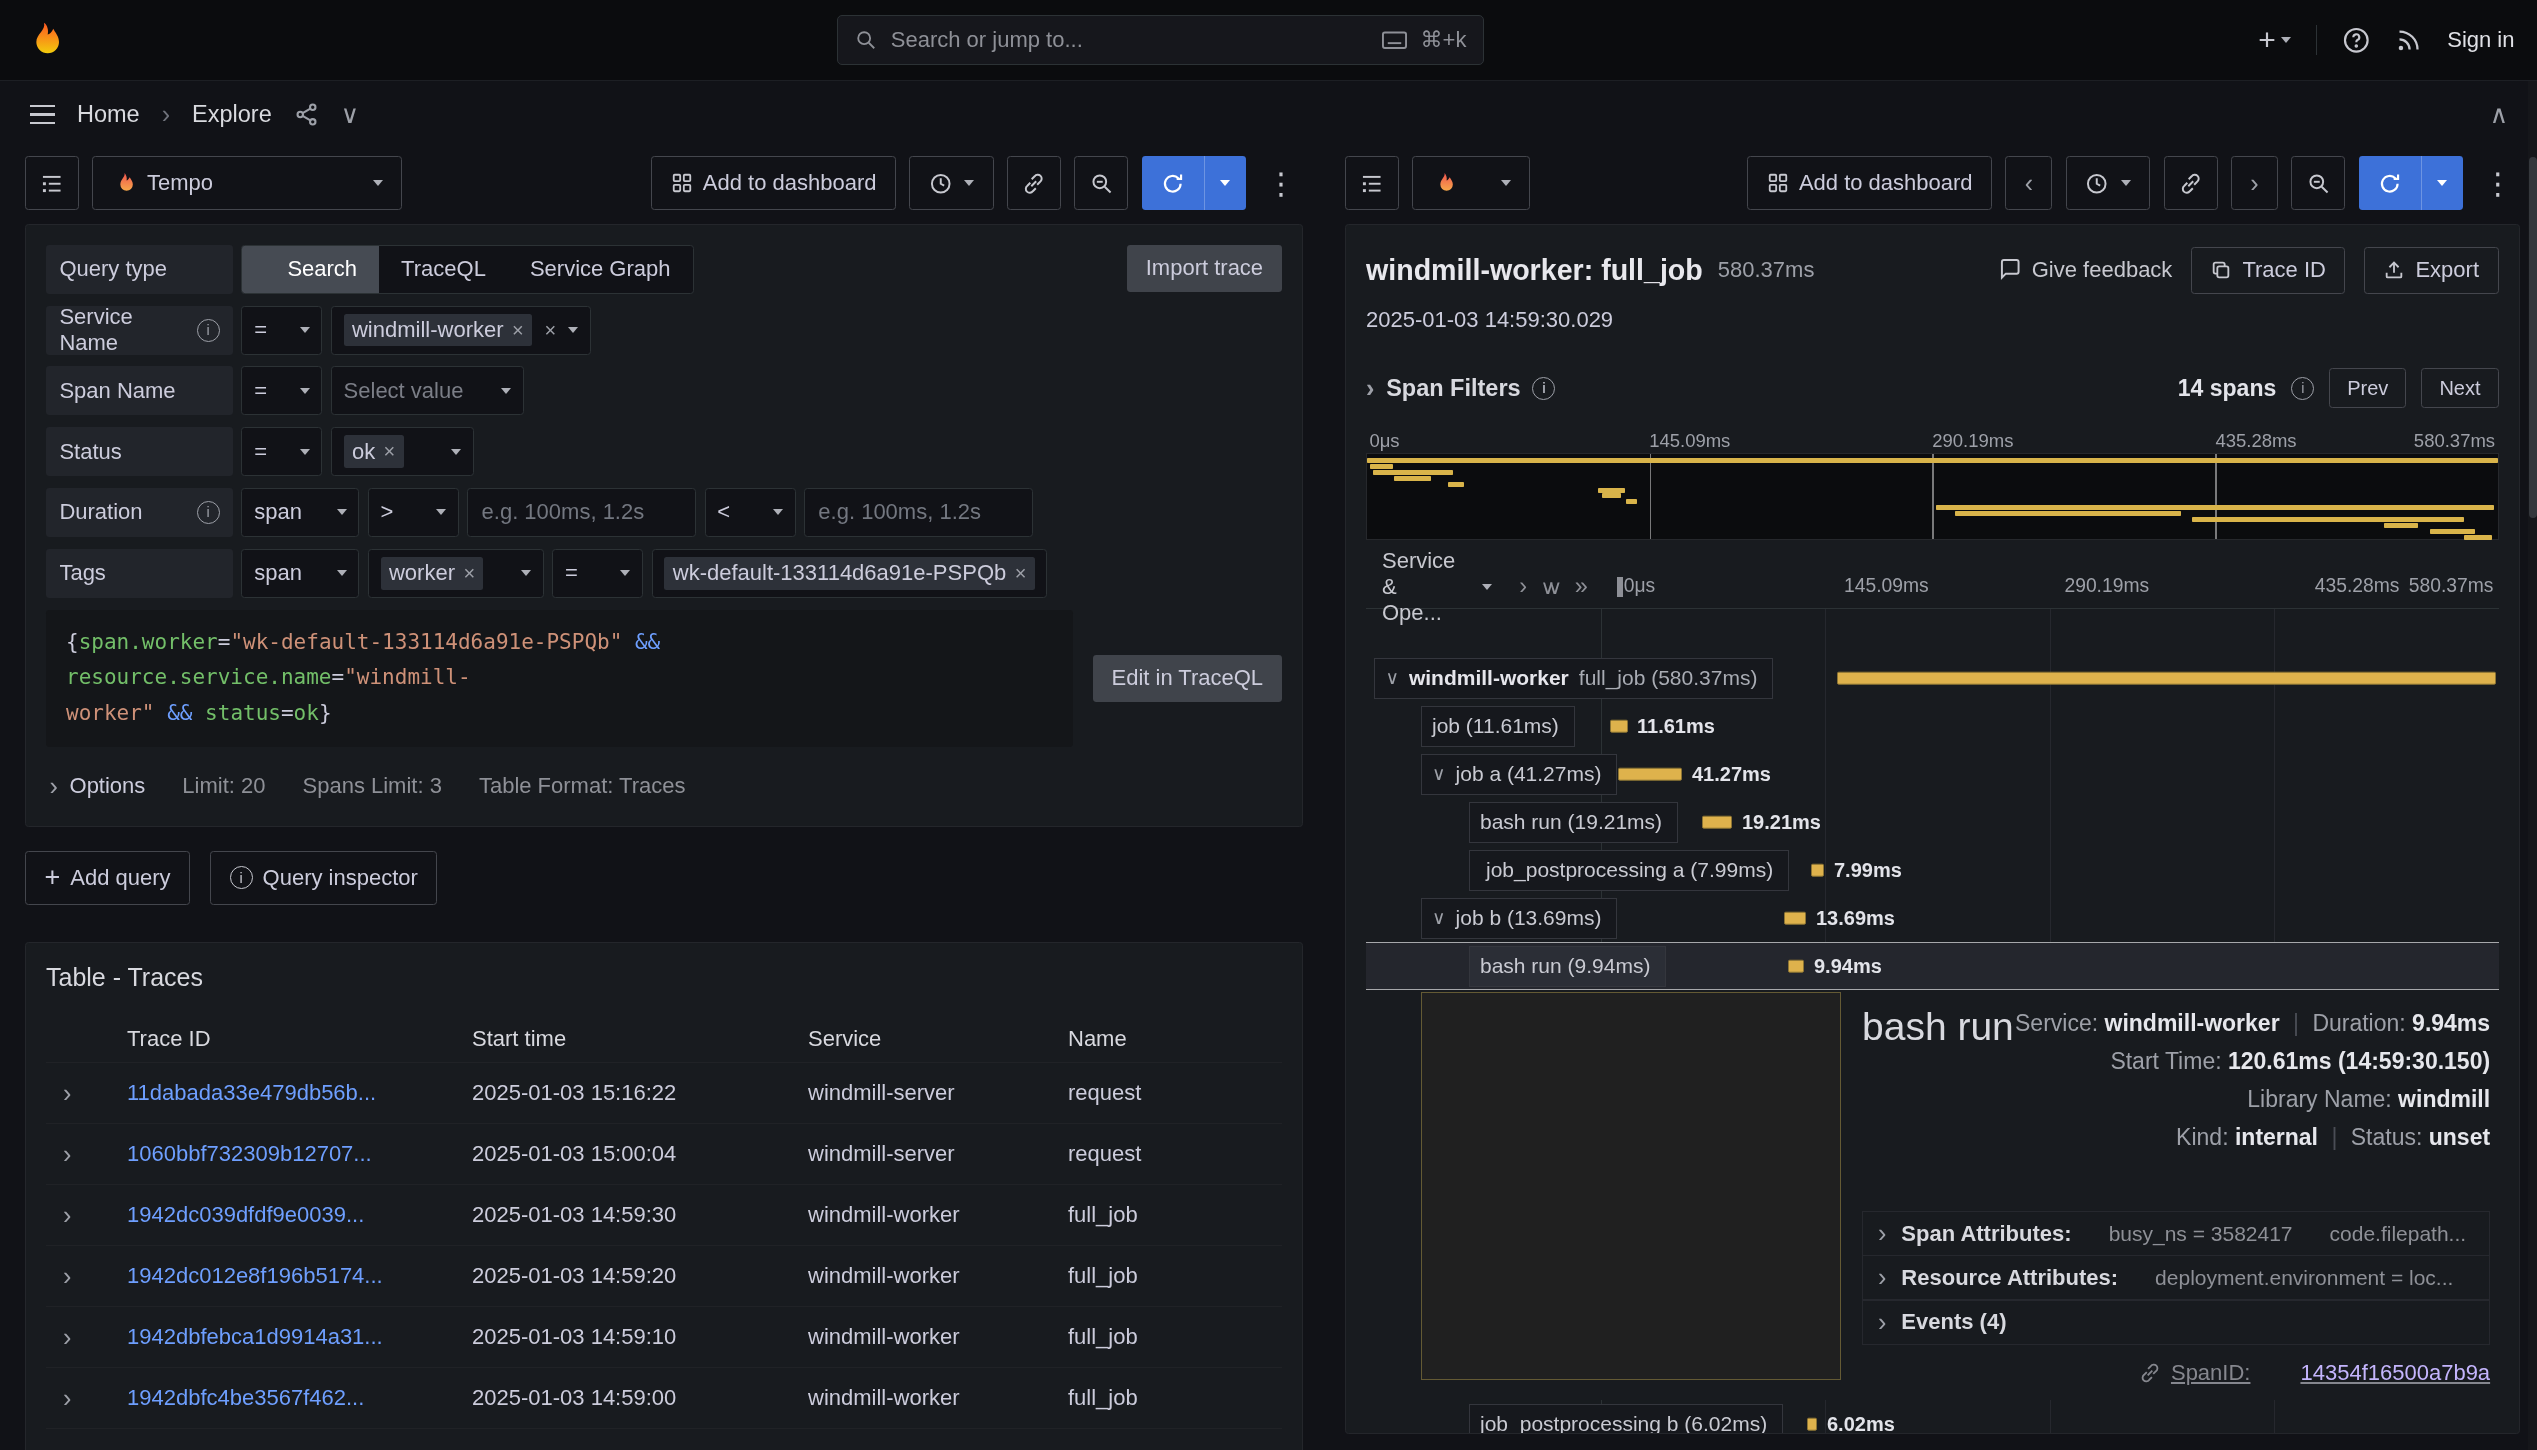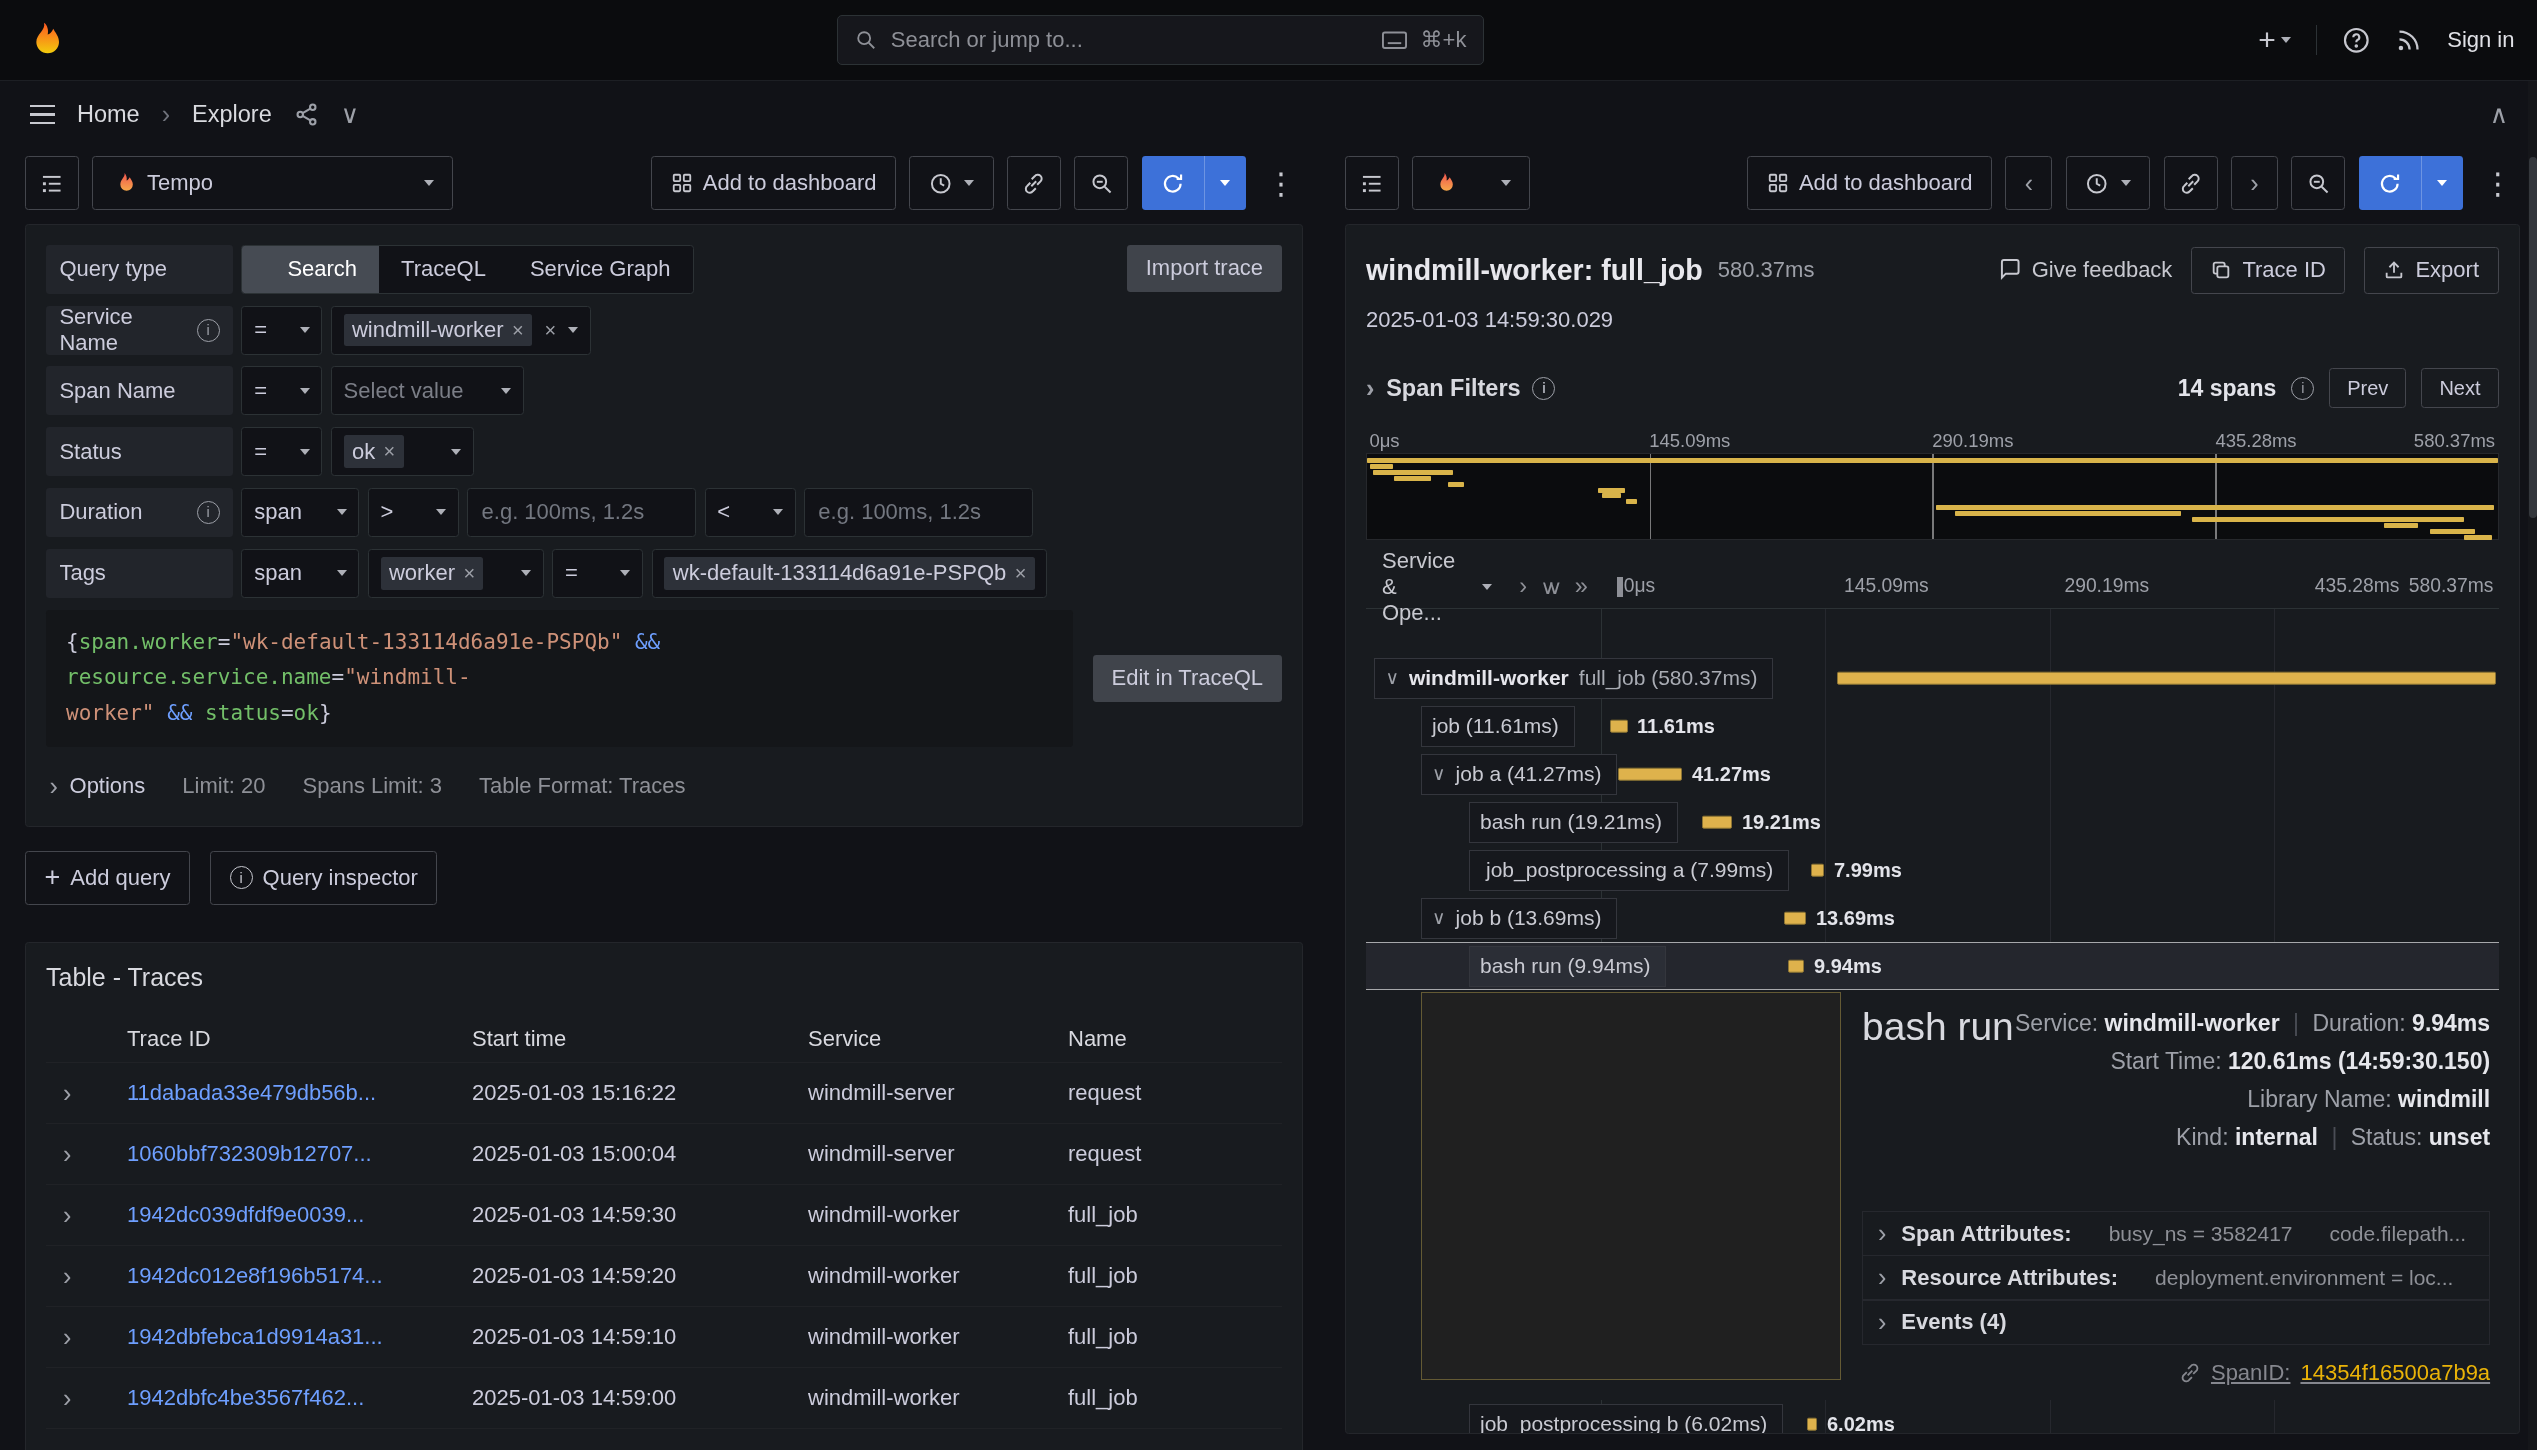--- a/index.html
+++ b/index.html
@@ -161,21 +161,21 @@
   .d-head { display:flex; justify-content:space-between; }
   .d-title { font-size:39px; line-height:1.15; max-width:176px; color:#d8d9df; }
   .d-meta { text-align:right; font-size:23px; line-height:1.65; }
   .d-k { color:#9da0a8; } .d-v { color:#e6e7ec; font-weight:700; }
   .d-sep { color:#4a4d55; margin:0 13.4px; }
   .d-accs { margin-top:55px; }
   .d-acc { display:flex; align-items:center; gap:15px; height:45px; border:0.8px solid #26282e; margin-top:-0.8px; padding:0 15px; overflow:hidden; white-space:nowrap; }
   .d-acc .lbl { font-weight:700; color:#d8d9df; font-size:22px; }
   .d-acc .prev { color:#8e9097; font-size:21px; margin-left:22px; }
   .d-spanid { margin-top:15px; display:flex; justify-content:flex-end; align-items:center; gap:10px; font-size:22px; color:#85878e;text-decoration:underline; }
-  .d-spanid .val { color:#eab308; }
+  .d-spanid .val { color:#c4b5fd;margin-left:40px; }
 
   
   .pg-scroll { position:absolute; right:0; top:81px; bottom:0; width:10px; background:#15161a; }
   .pg-thumb { position:absolute; right:0.8px; top:76px; width:8.4px; height:361px; border-radius:4.2px; background:#34373c; }
 </style>
 </head>
 <body>
 
 <div class="topnav">
   <div class="nav-left">
@@ -257,21 +257,21 @@
       <div class="tb-left">
         <button class="btn icon-btn">
           <svg width="23.5" height="23.5" viewBox="0 0 24 24" fill="none" stroke="#c7c8cf" stroke-width="2">
               <line x1="3" y1="5" x2="21" y2="5"></line>
               <line x1="9" y1="12" x2="21" y2="12"></line>
               <line x1="9" y1="19" x2="21" y2="19"></line>
               <rect x="3" y="10.5" width="3" height="3" fill="#c7c8cf" stroke="none"></rect>
               <rect x="3" y="17.5" width="3" height="3" fill="#c7c8cf" stroke="none"></rect>
             </svg>
         </button>
-        <button class="btn" style="width:361px; justify-content:flex-start;">
+        <button class="btn" style="width:310px; justify-content:flex-start;">
           <span>
             <svg width="25" height="25" viewBox="0 0 24 24">
                 <defs>
                   <linearGradient id="tfl" x1="0" y1="1" x2="0" y2="0">
                     <stop offset="0" stop-color="#f8a84a"></stop>
                     <stop offset="1" stop-color="#f0544f"></stop>
                   </linearGradient>
                 </defs>
                 <path d="M12 2c1 4-4 6-4 11a6 6 0 0 0 12 0c0-3-2-5-3-7-1 2-2 3-3 3 .5-2 0-5-2-7z" fill="url(#tfl)"></path>
               </svg>

